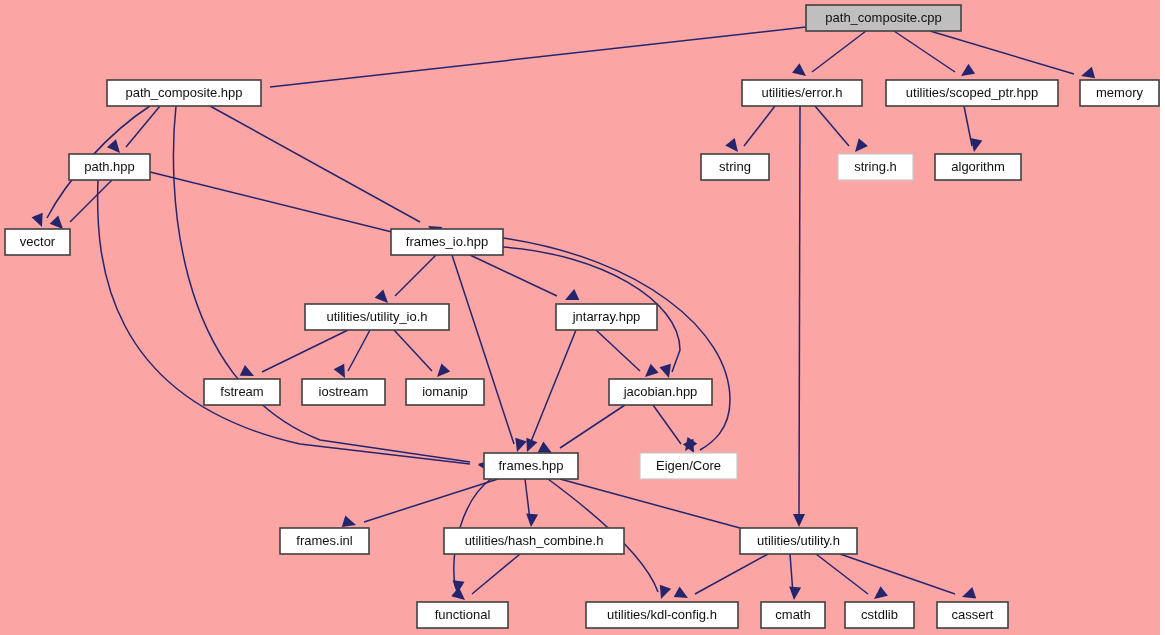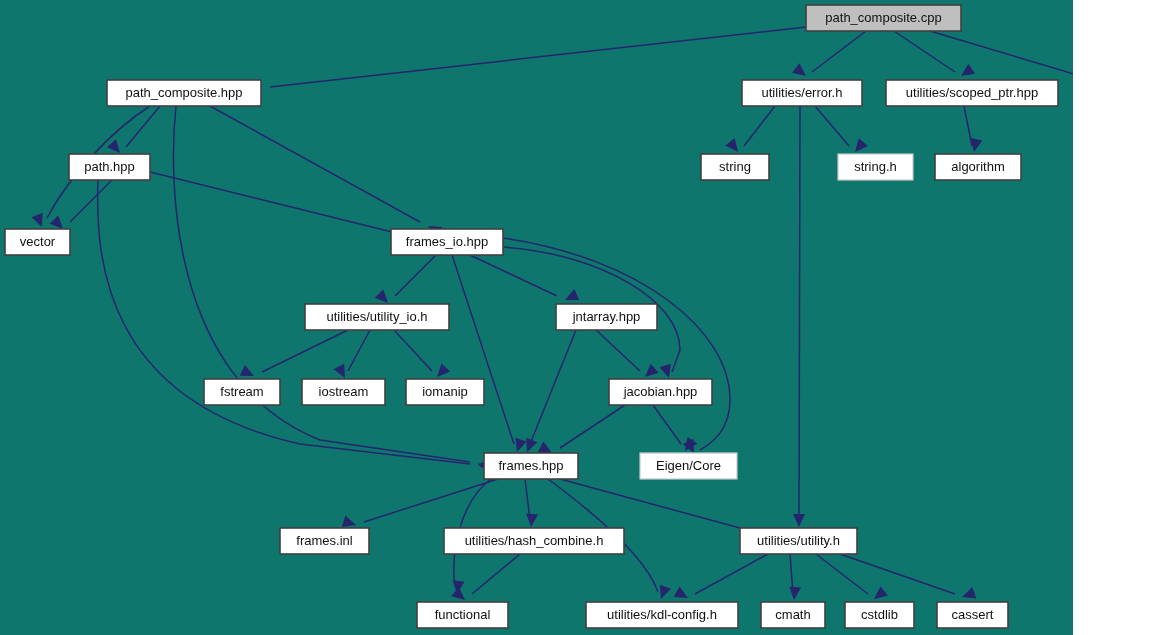--- a/index.html
+++ b/index.html
@@ -5,23 +5,23 @@
   html, body {
     margin: 0;
     padding: 0;
     background: #ffffff;
   }
   body {
     font-family: "Liberation Sans", sans-serif;
   }
   #graph-root {
     position: relative;
-    width: 1073px;
+    width: 1160px;
     height: 635px;
-    background: #0f766e;
+    background: #fca5a5;
     overflow: hidden;
   }
   svg#dep-graph {
     display: block;
     width: 1165px;
     height: 635px;
   }
   .node-box {
     fill: #ffffff;
     stroke: #404040;

